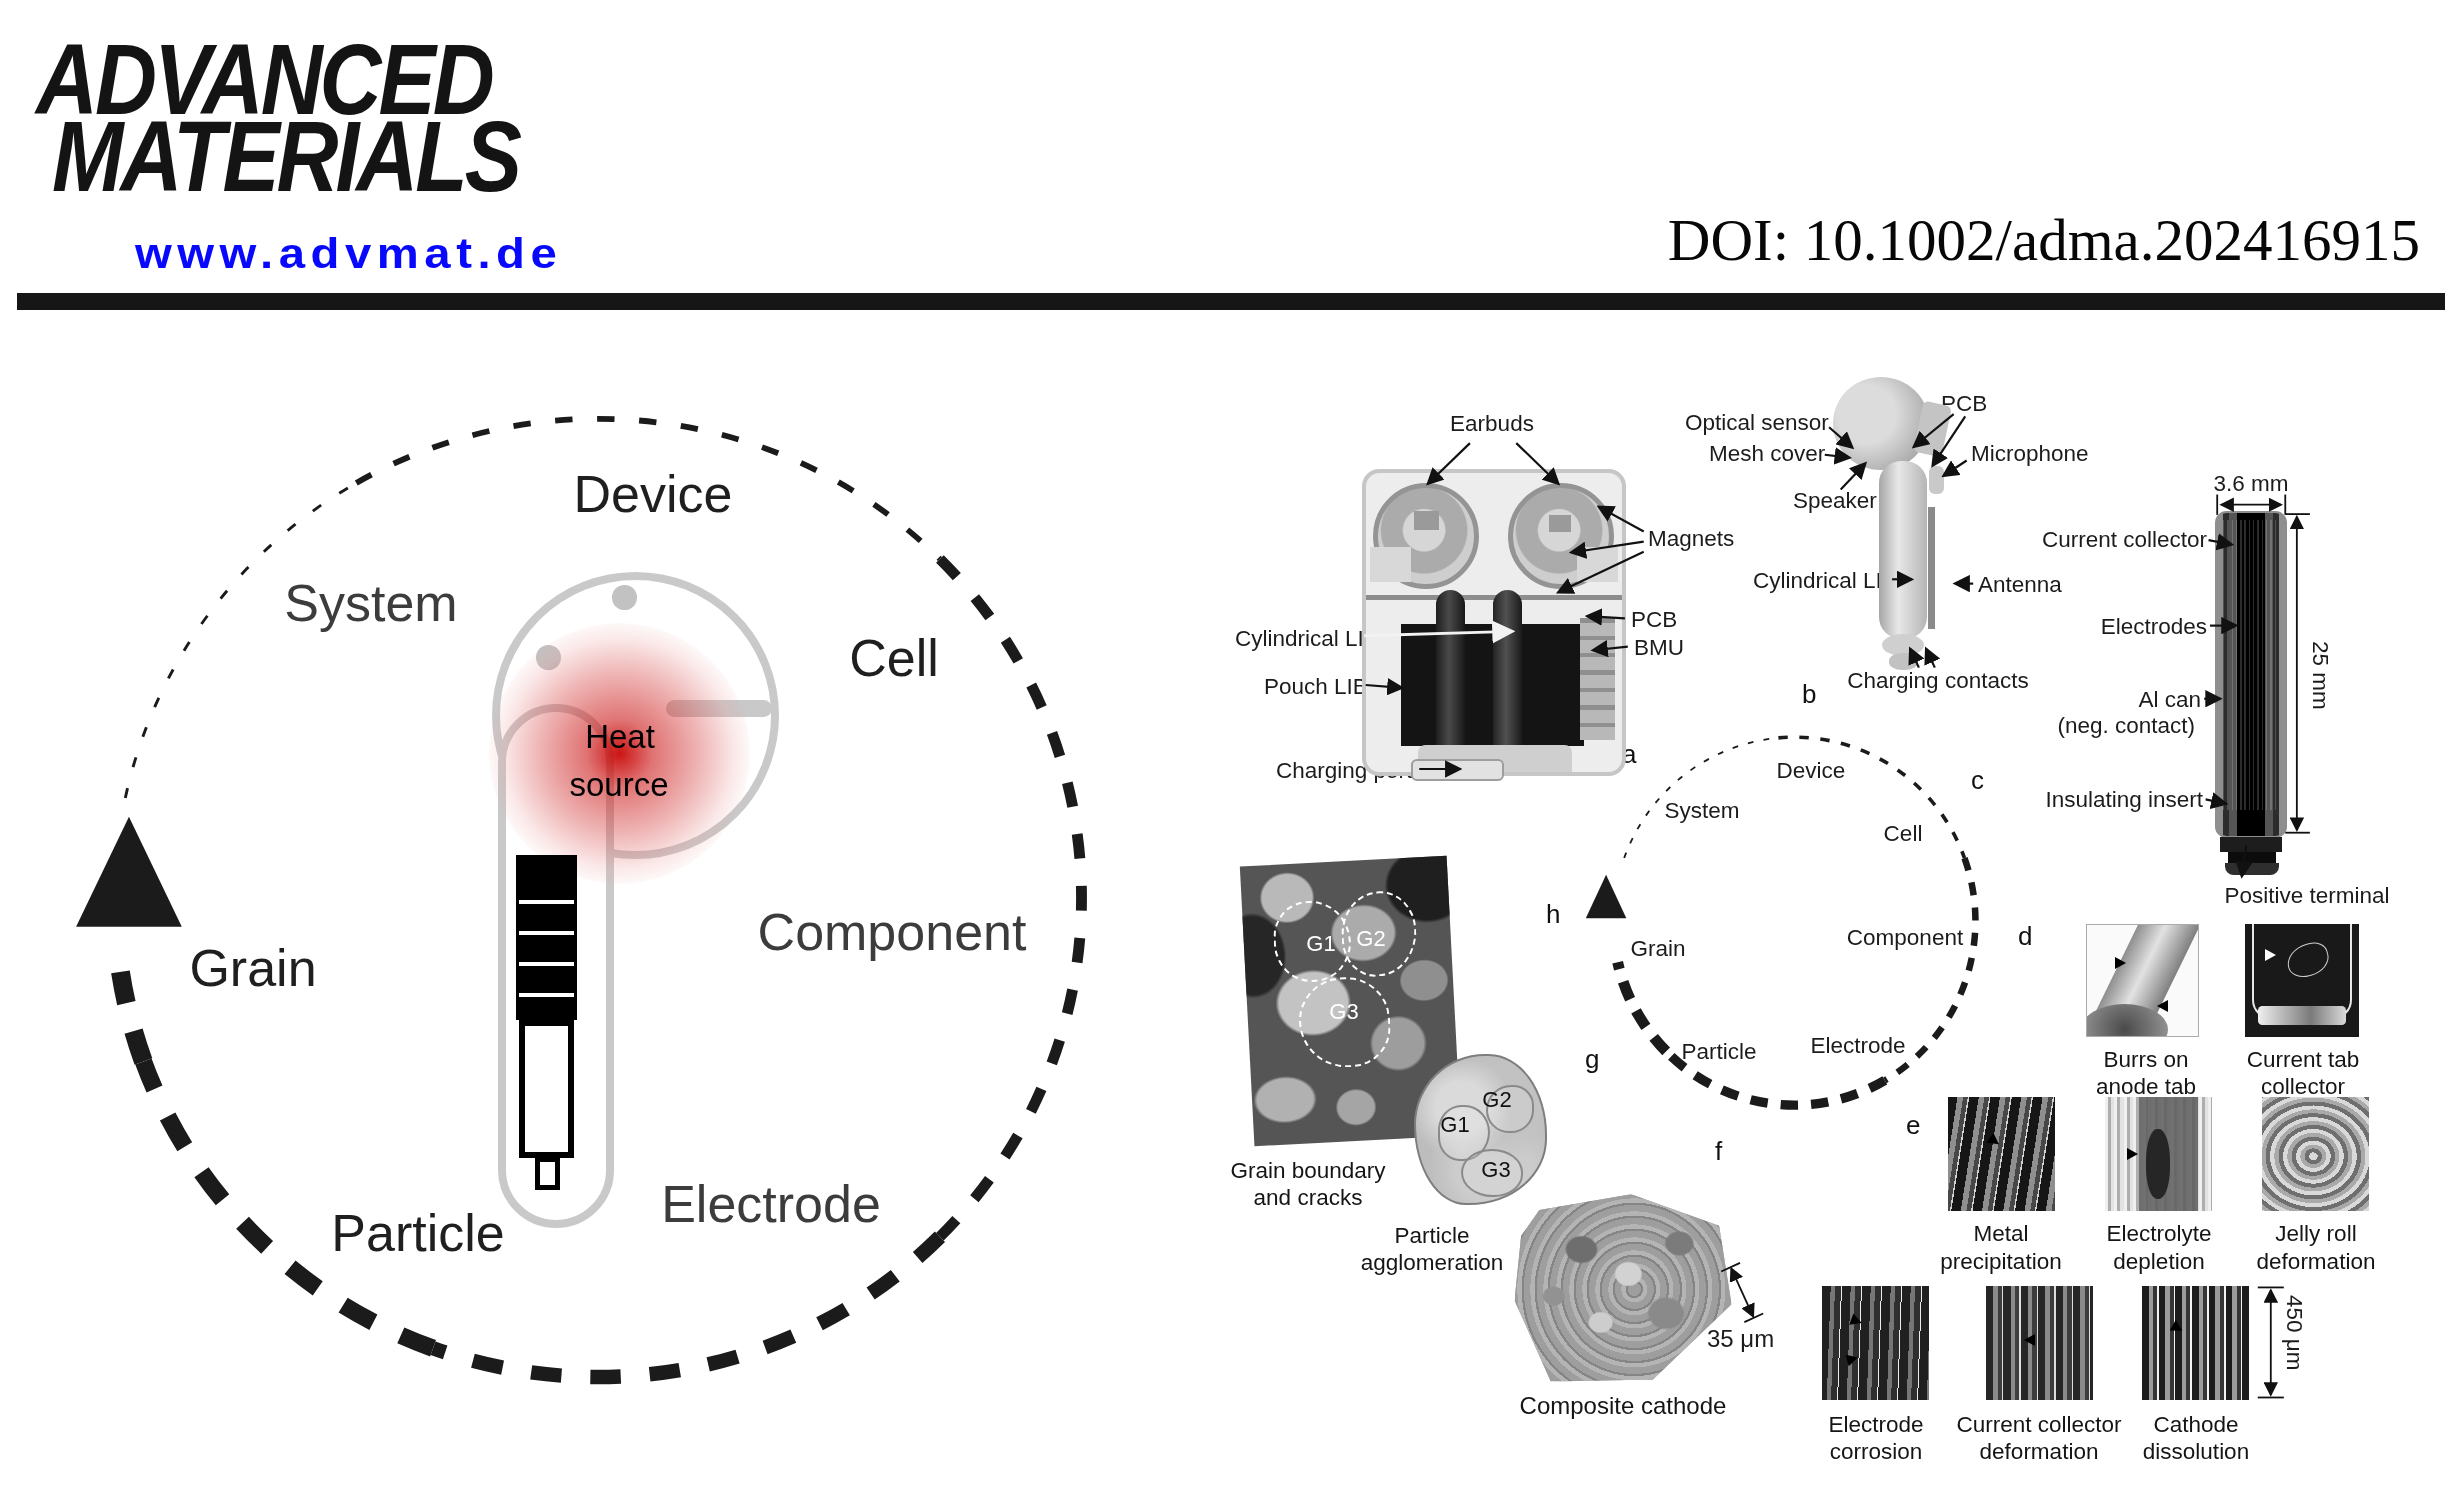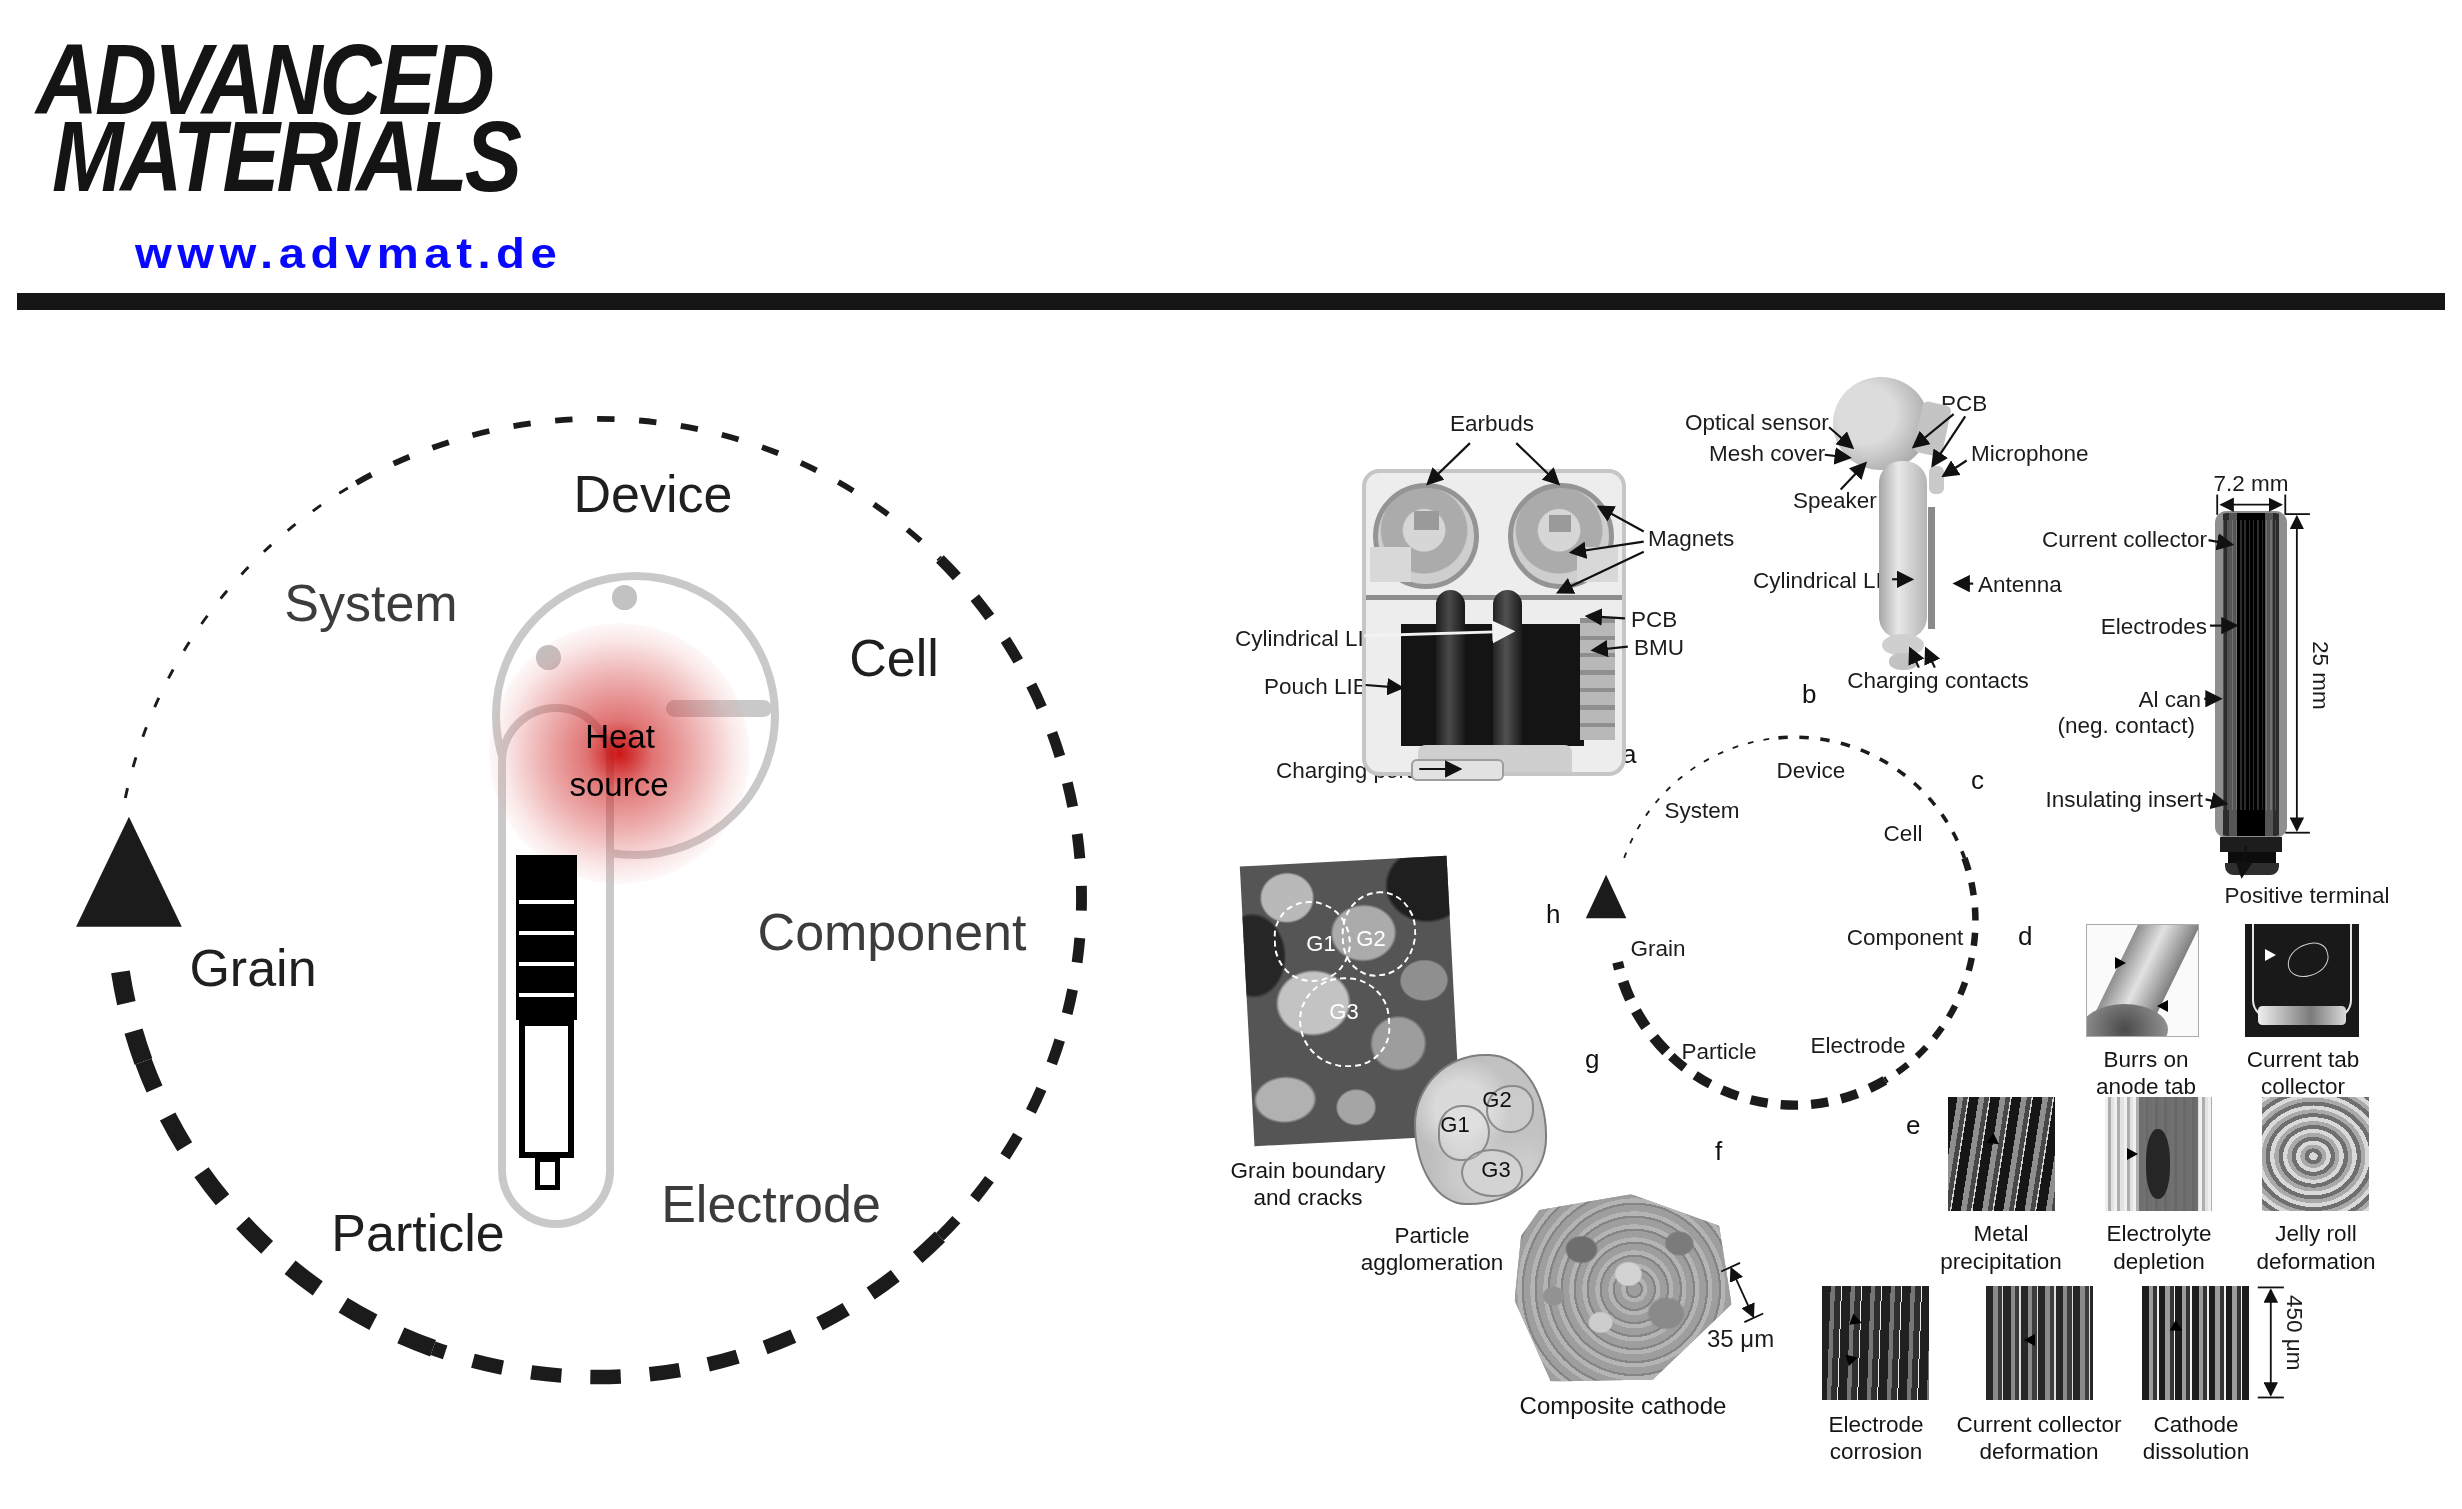--- a/index.html
+++ b/index.html
@@ -138,20 +138,21 @@
   .defarrow.white { border-left-color:#fff; }
 </style>
 </head>
 <body>
 
 <div class="page">
 
   <div class="logo-line" style="top:29px;">ADVANCED</div>
   <div class="logo-line" style="top:106px; left:52px;">MATERIALS</div>
   <a class="website" href="#" style="text-decoration:none;">www.advmat.de</a>
+  <div class="doi">DOI: 10.1002/adma.202416915</div>
   <div class="rule"></div>
 
   <div class="earbud-head"></div>
   <div class="earbud-stem"></div>
   <div class="earbud-dot" style="left:536px; top:645px;"></div>
   <div class="earbud-dot" style="left:612px; top:585px;"></div>
   <div class="earbud-bar"></div>
   <div class="heat-glow"></div>
   <div class="battery-black">
     <div class="battery-line" style="top:45px;"></div>
@@ -355,21 +356,21 @@
 
   <div class="lbl" style="left:1941px; top:391px;">PCB</div>
   <div class="lbl" style="left:1685px; top:410px;">Optical sensor</div>
   <div class="lbl" style="left:1709px; top:441px;">Mesh cover</div>
   <div class="lbl" style="left:1971px; top:441px;">Microphone</div>
   <div class="lbl" style="left:1793px; top:488px;">Speaker</div>
   <div class="lbl" style="left:1753px; top:568px;">Cylindrical LIB</div>
   <div class="lbl" style="left:1978px; top:572px;">Antenna</div>
   <div class="lbl ctr" style="left:1938px; top:681px;">Charging contacts</div>
 
-  <div class="lbl ctr" style="left:2251px; top:484px;">7.2 mm</div>
+  <div class="lbl ctr" style="left:2251px; top:484px;">3.6 mm</div>
   <div class="lbl" style="right:255px; top:527px; text-align:right;">Current collector</div>
   <div class="lbl" style="right:255px; top:614px; text-align:right;">Electrodes</div>
   <div class="lbl" style="right:261px; top:687px; text-align:left;">Al can</div>
   <div class="lbl" style="right:267px; top:713px; text-align:right;">(neg. contact)</div>
   <div class="lbl" style="right:259px; top:787px; text-align:right;">Insulating insert</div>
   <div class="lbl ctr" style="left:2259px; top:896px;margin-left:48px;">Positive terminal</div>
   <div class="lbl vtext" style="left:2306px; top:641px;">25 mm</div>
 
   <div class="lbl ctr" style="left:1811px; top:771px;">Device</div>
   <div class="lbl ctr" style="left:1702px; top:811px;">System</div>

